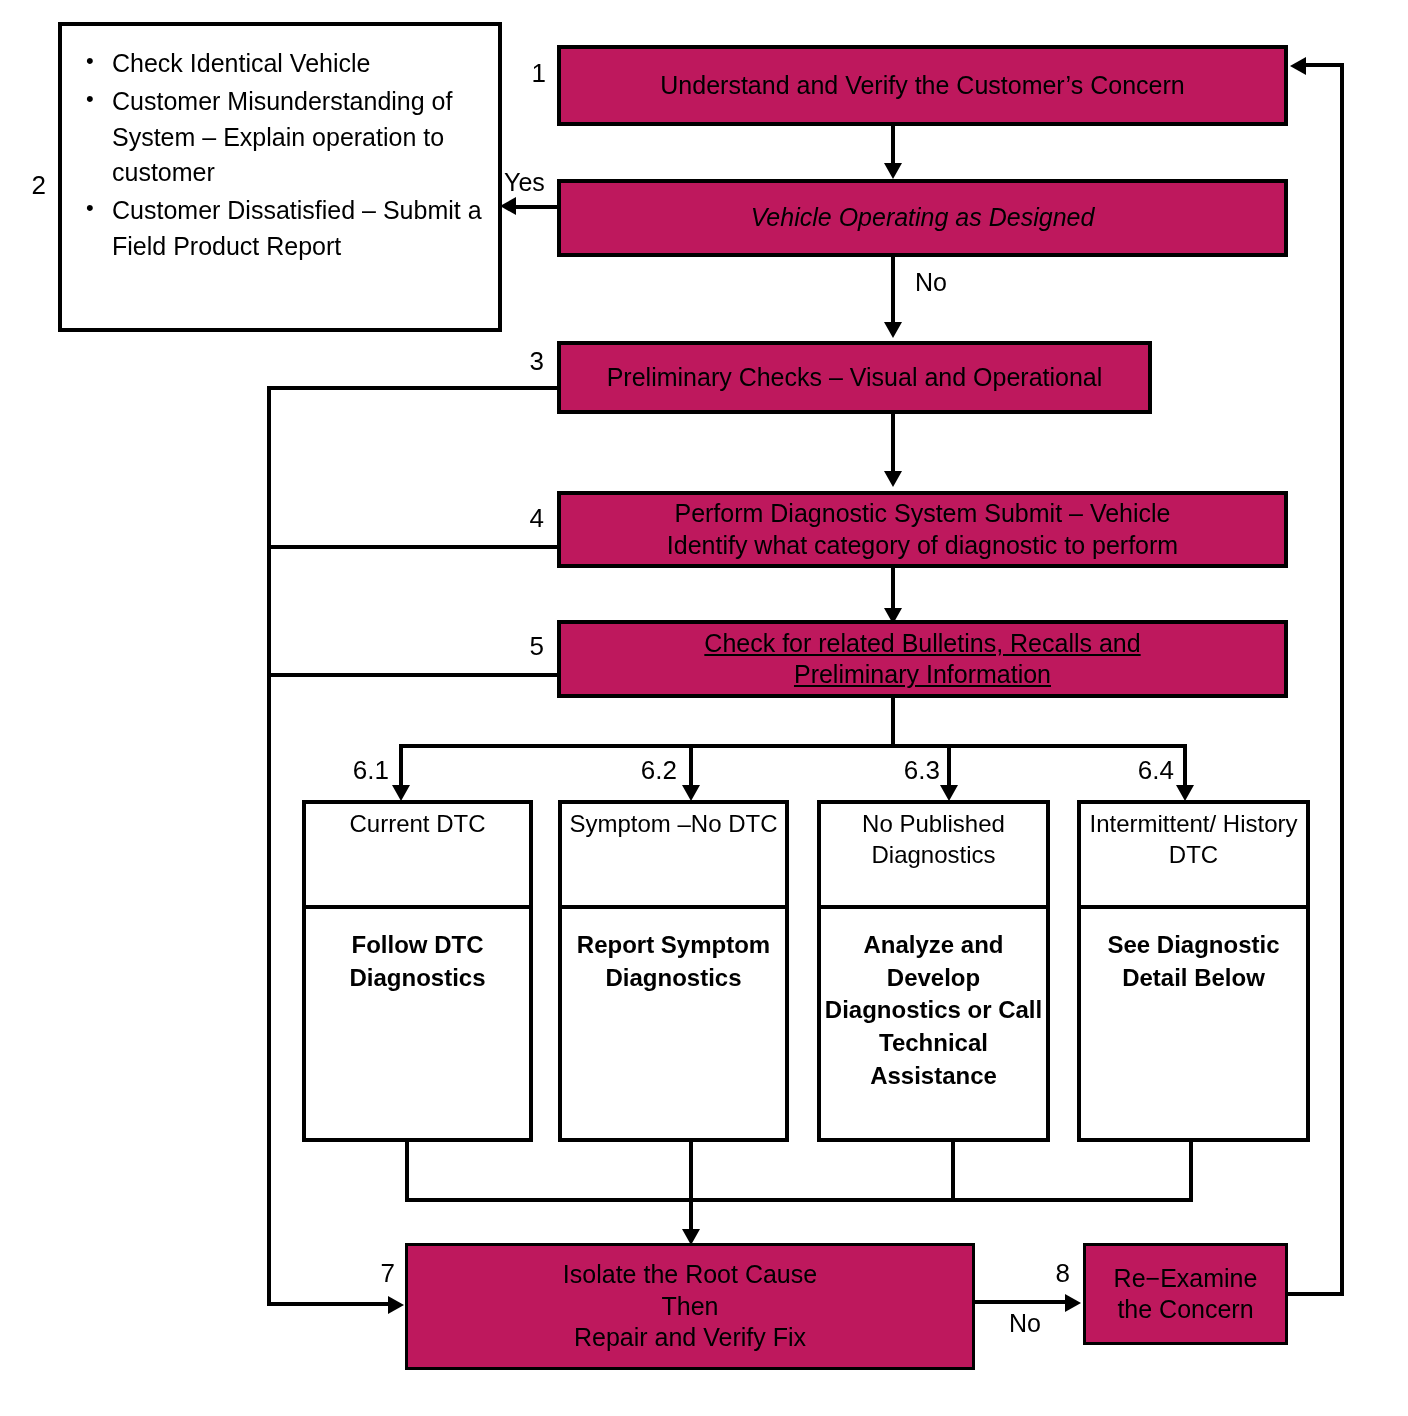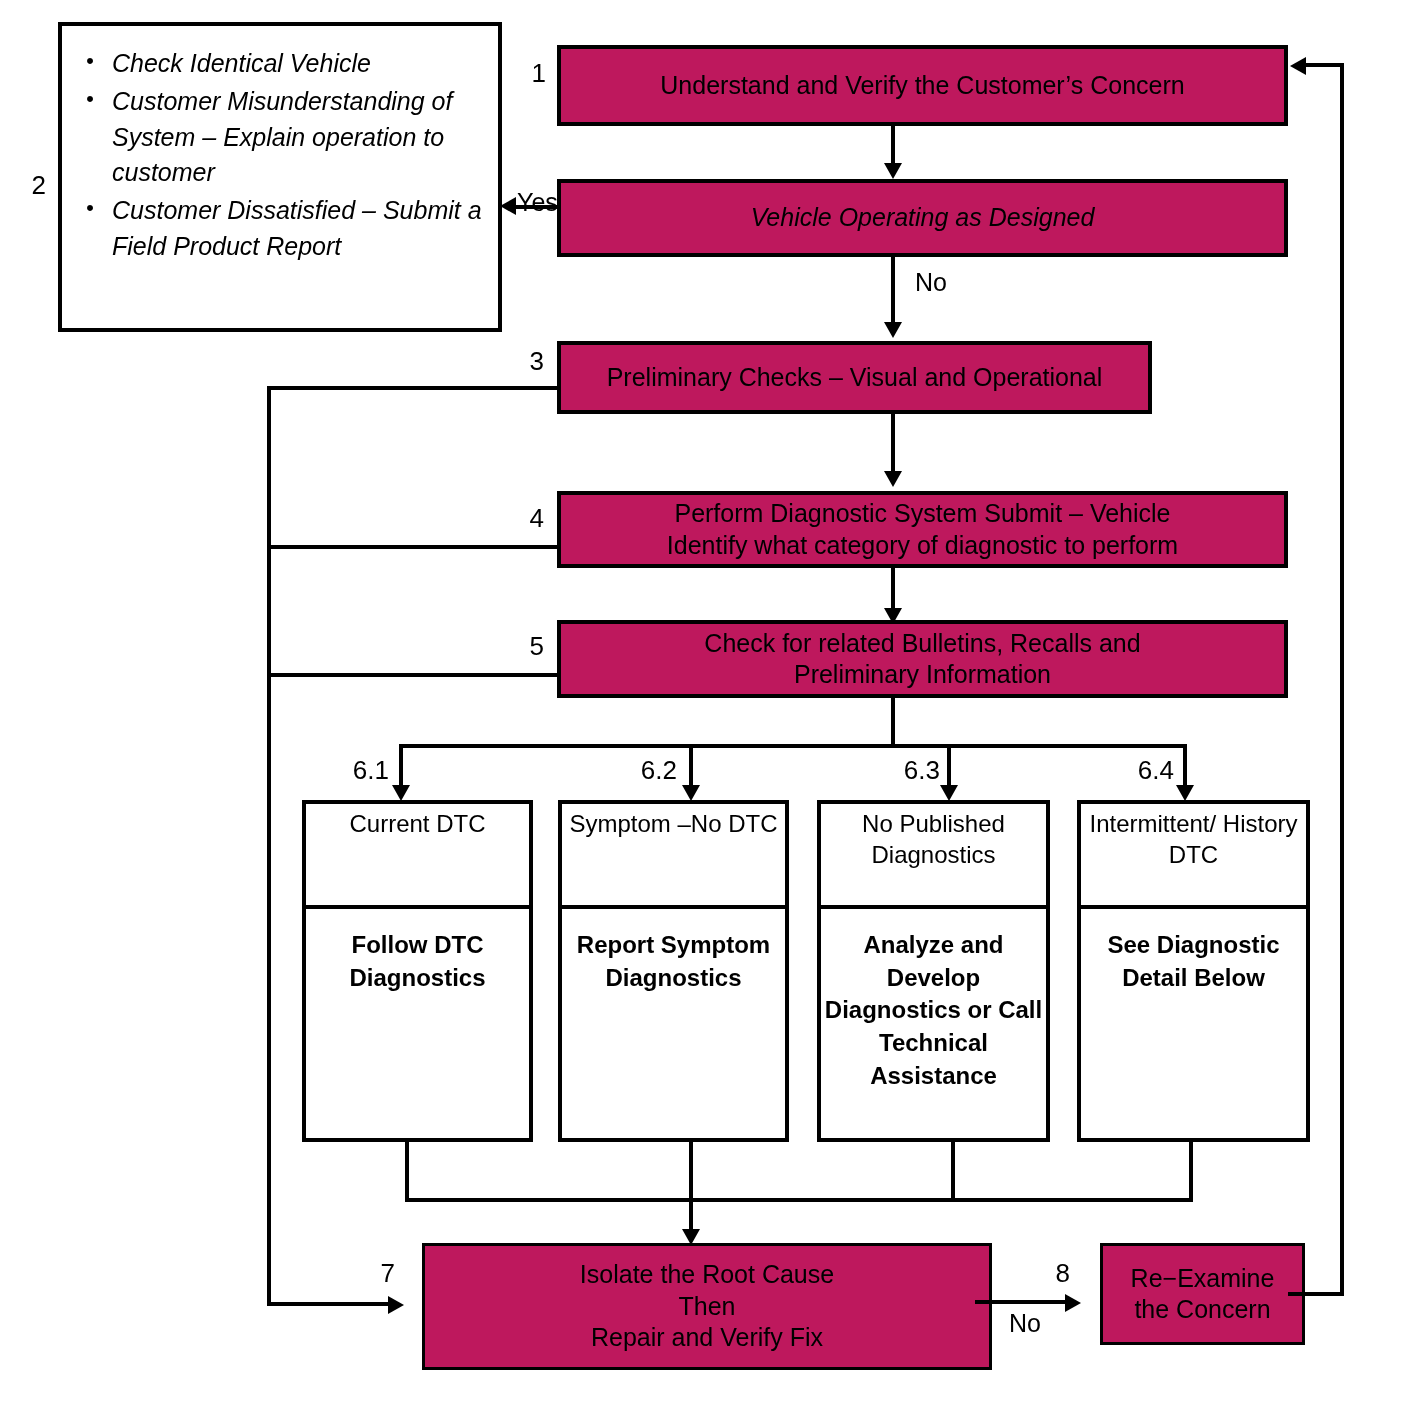--- a/index.html
+++ b/index.html
@@ -21,21 +21,21 @@
     box-sizing: border-box;
     border: 4px solid #000;
     background: #be185d;
     display: flex;
     align-items: center;
     justify-content: center;
     text-align: center;
     font-size: 25px;
     line-height: 1.26;
   }
-  .box.thin { border-width: 3px; margin-left: 17px; }
+  .box.thin { border-width: 3px; }
   .box-inner { padding: 0 8px; }
   .stack {
     position: absolute;
     box-sizing: border-box;
     border: 4px solid #000;
     background: #fff;
     display: flex;
     flex-direction: column;
   }
   .stack .head {
@@ -62,21 +62,20 @@
     font-weight: bold;
     flex: 1 1 auto;
   }
   .bullets {
     position: absolute;
     box-sizing: border-box;
     border: 4px solid #000;
     background: #fff;
     font-size: 25px;
     line-height: 1.43;
-    font-style: italic;
   }
   .bullets ul {
     margin: 20px 0 0 0;
     padding-left: 50px;
     list-style: none;
   }
   .bullets li {
     position: relative;
     margin-bottom: 2px;
     padding-right: 12px;
@@ -149,21 +148,21 @@
 
   <div class="ln vln" style="left:891px; top:126px; height:40px;"></div>
   <div class="arr-d" style="left:884px; top:163px;"></div>
 
   <div class="box" style="left:557px; top:179px; width:731px; height:78px;font-style:italic;">
     <span class="box-inner">Vehicle Operating as Designed</span>
   </div>
 
   <div class="ln hln" style="left:514px; top:205px; width:47px;"></div>
   <div class="arr-l" style="left:500px; top:197px;"></div>
-  <div class="lbl" style="left:517px; top:170px;margin-top:20px;">Yes</div>
+  <div class="lbl" style="left:504px; top:170px;">Yes</div>
 
   <div class="ln vln" style="left:891px; top:257px; height:68px;"></div>
   <div class="arr-d" style="left:884px; top:322px;"></div>
   <div class="lbl" style="left:915px; top:270px;">No</div>
 
   <div class="num" style="left:514px; top:348px; width:30px;">3</div>
   <div class="box" style="left:557px; top:341px; width:595px; height:73px;">
     <span class="box-inner">Preliminary Checks – Visual and Operational</span>
   </div>
 
@@ -175,21 +174,21 @@
     <span class="box-inner">
       <span>Perform Diagnostic System Submit – Vehicle</span><br>
       <span>Identify what category of diagnostic to perform</span>
     </span>
   </div>
 
   <div class="ln vln" style="left:891px; top:568px; height:44px;"></div>
   <div class="arr-d" style="left:884px; top:608px;"></div>
 
   <div class="num" style="left:514px; top:633px; width:30px;">5</div>
-  <div class="box" style="left:557px; top:620px; width:731px; height:78px;">
+  <div class="box" style="left:557px; top:620px; width:731px; height:78px;text-decoration:underline;">
     <span class="box-inner">
       <span>Check for related Bulletins, Recalls and</span><br>
       <span>Preliminary Information</span>
     </span>
   </div>
 
   <div class="ln vln" style="left:267px; top:386px; height:920px;"></div>
   <div class="ln hln" style="left:267px; top:386px; width:292px;"></div>
   <div class="ln hln" style="left:267px; top:545px; width:292px;"></div>
   <div class="ln hln" style="left:267px; top:673px; width:292px;"></div>

